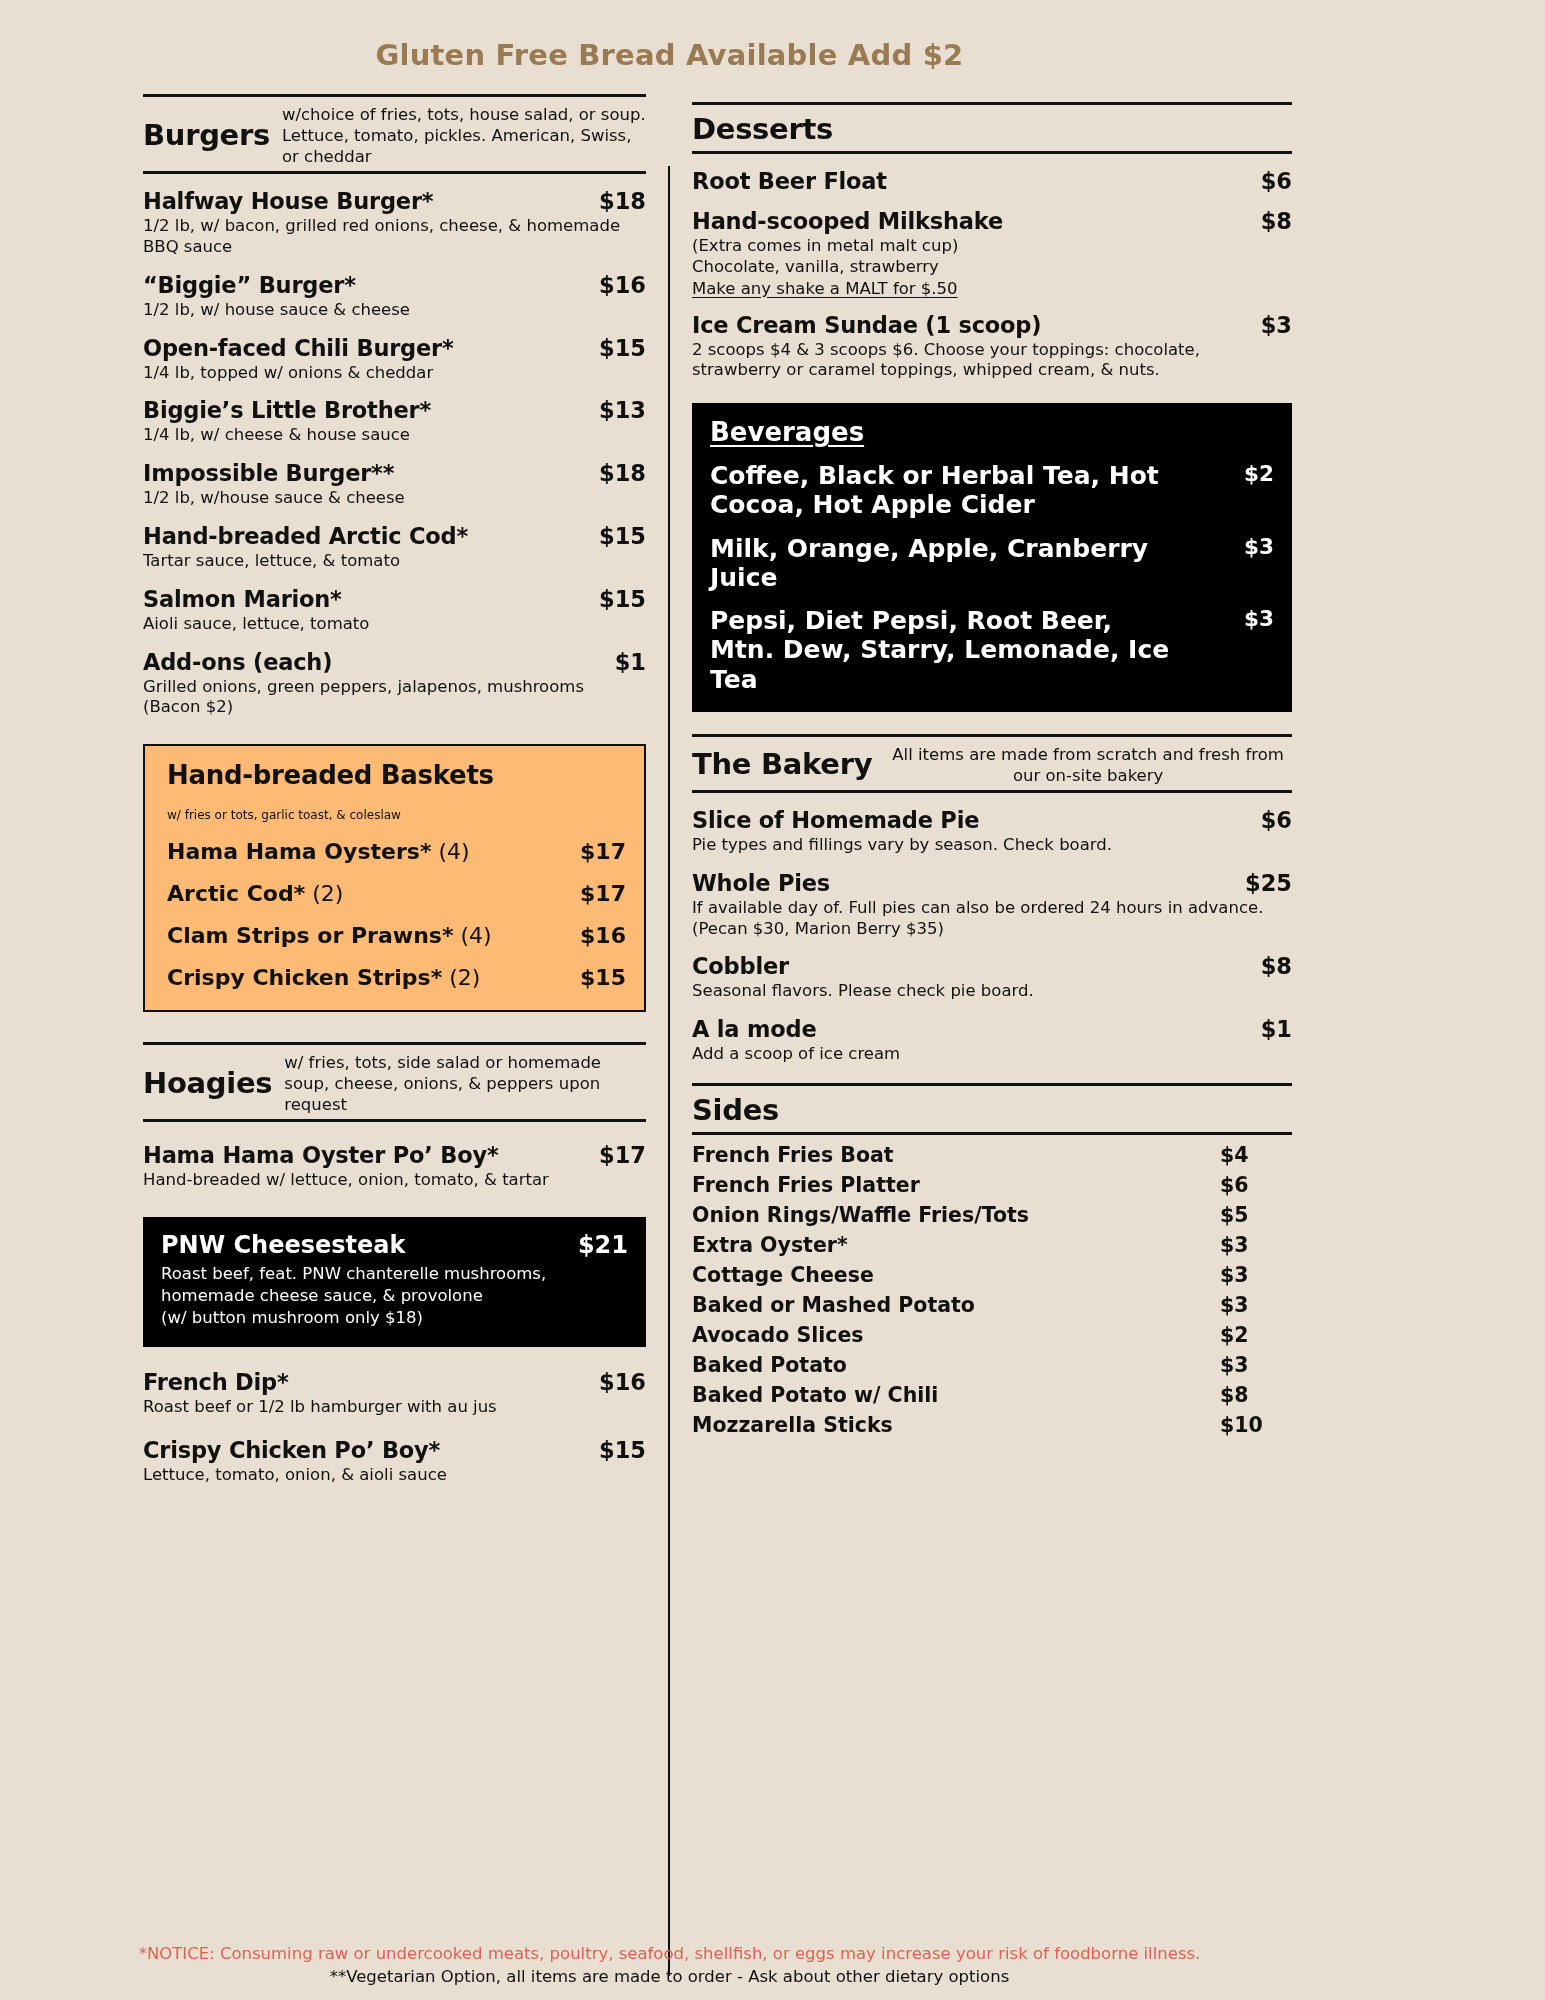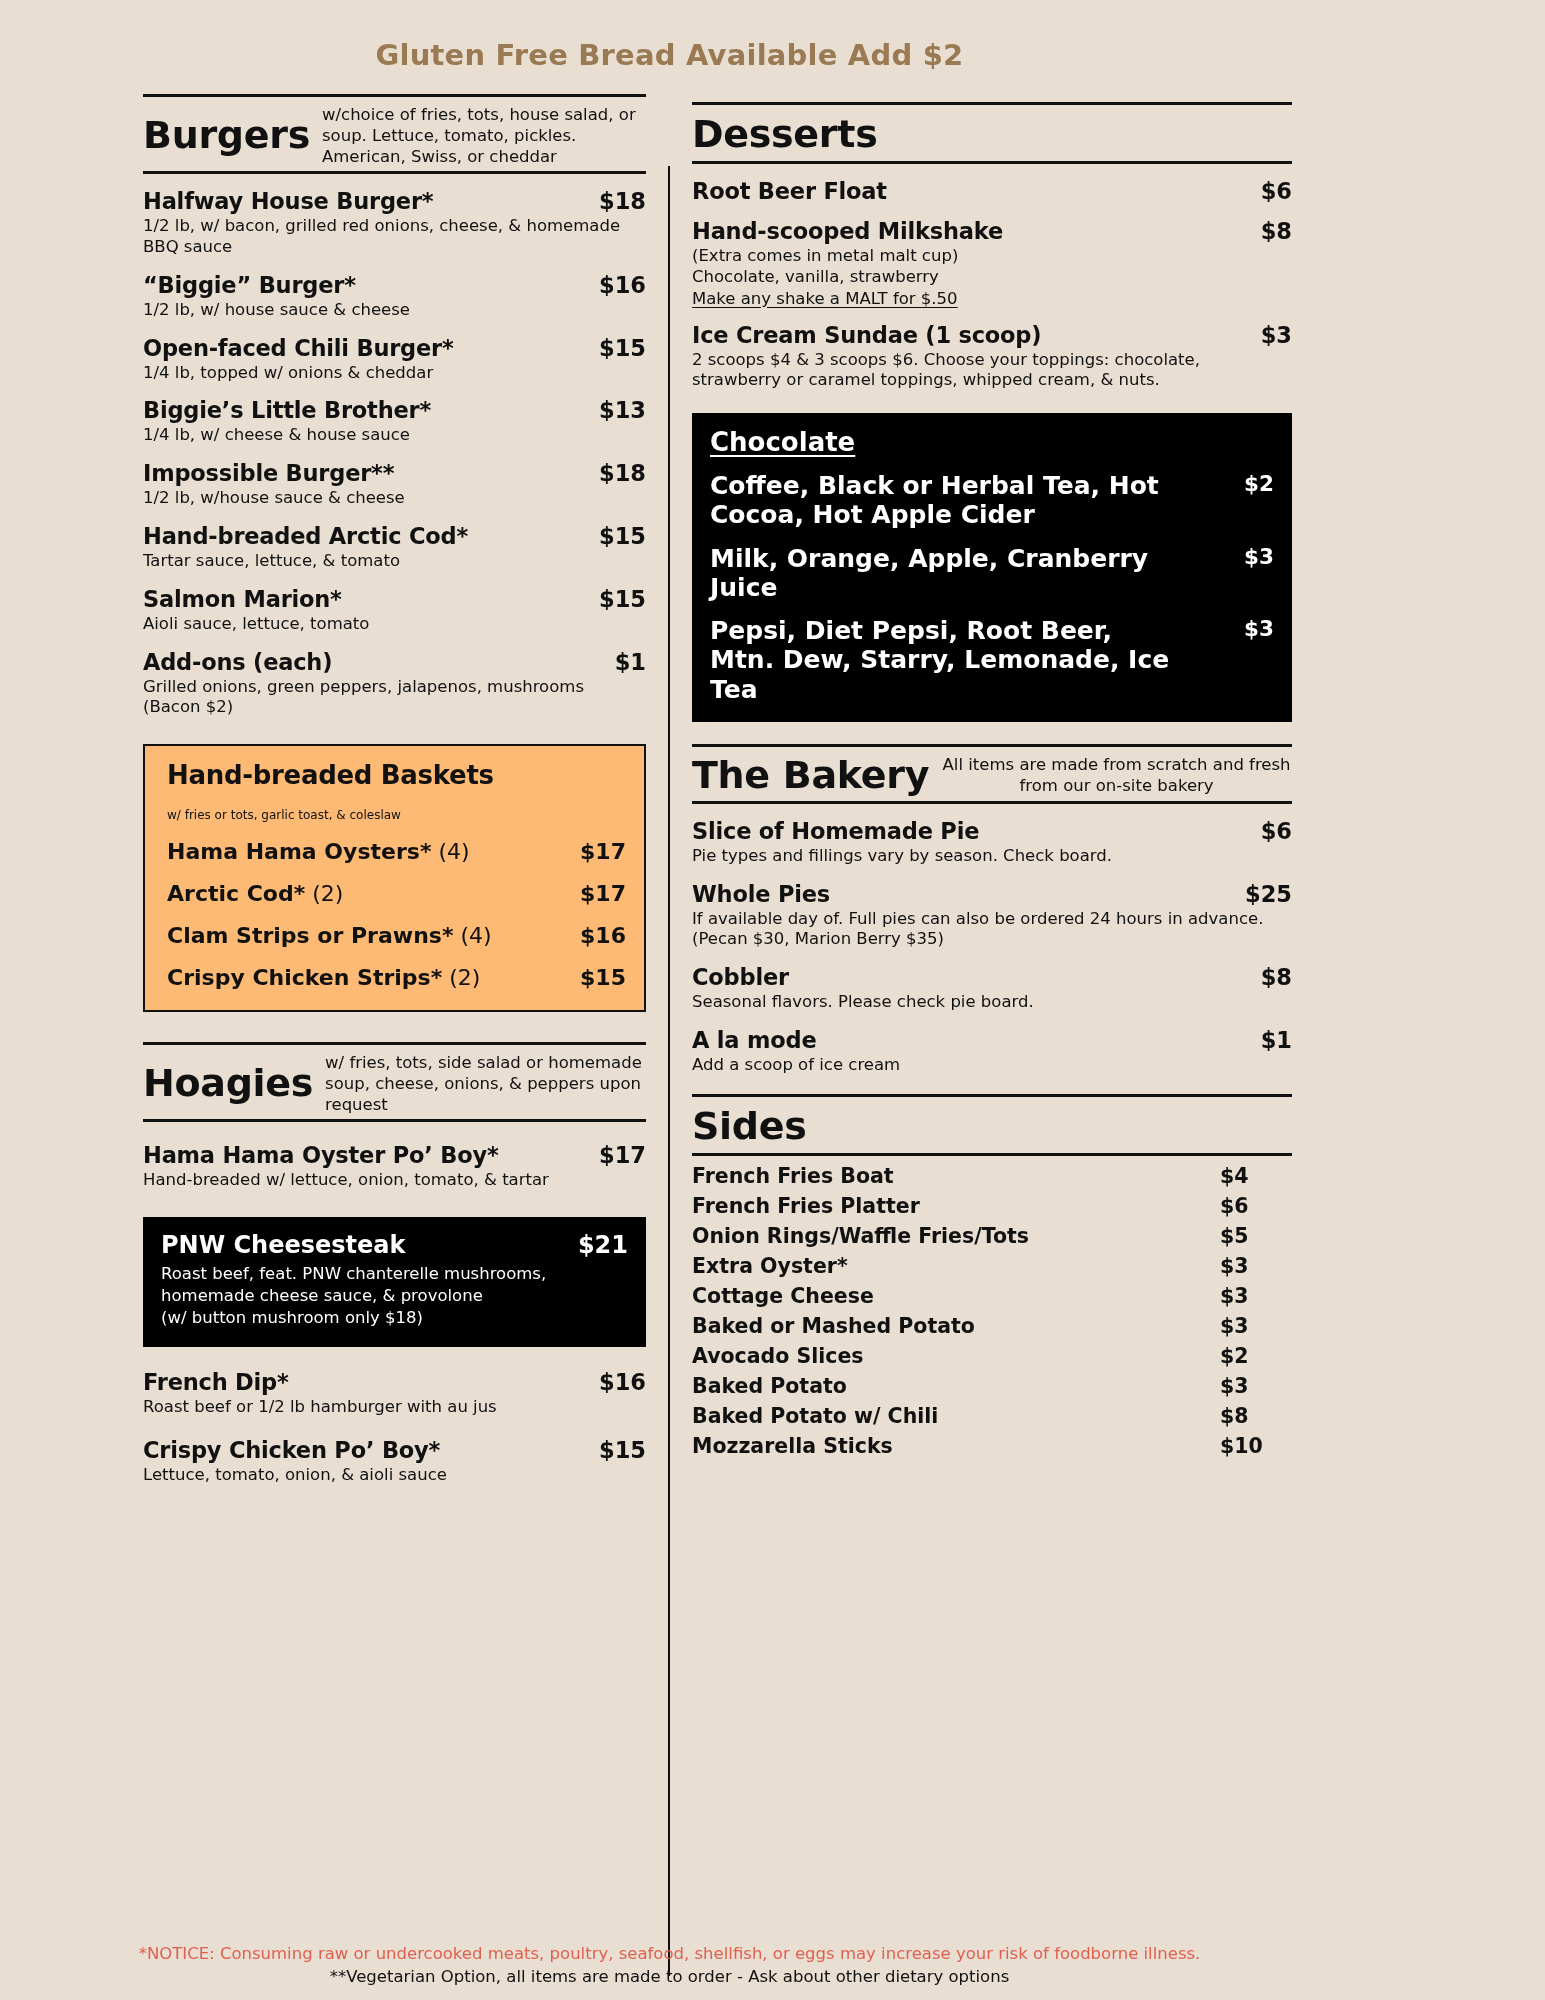--- a/index.html
+++ b/index.html
@@ -39,21 +39,21 @@
 
   
   .sec-head {
     border-top: 3px solid #111;
     border-bottom: 3px solid #111;
     padding: 6px 0 4px 0;
     display: flex;
     align-items: center;
   }
   .sec-head h2 {
-    font-size: 38px;
+    font-size: 29px;
     font-weight: bold;
     letter-spacing: -0.3px;
     white-space: nowrap;
   }
   .sec-head .note {
     font-size: 16.5px;
     line-height: 1.28;
     margin-left: 12px;
     padding-top: 1px;
   }
@@ -358,21 +358,21 @@
       <div class="item">
         <div class="item-row">
             <span class="item-name">Ice Cream Sundae (1 scoop)</span>
             <span class="dotfill"></span>
             <span class="item-price">$3</span>
           </div>
         <div class="item-desc">2 scoops $4 &amp; 3 scoops $6. Choose your toppings: chocolate, strawberry or caramel toppings, whipped cream, &amp; nuts.</div>
       </div>
 
       <div class="blackbox" style="margin-top:22px">
-        <h3>Chocolate</h3>
+        <h3>Beverages</h3>
         <div class="bev-row">
           <span class="bev-name">Coffee, Black or Herbal Tea, Hot Cocoa, Hot Apple Cider</span>
           <span class="bev-price">$2</span>
         </div>
         <div class="bev-row">
           <span class="bev-name">Milk, Orange, Apple, Cranberry Juice</span>
           <span class="bev-price">$3</span>
         </div>
         <div class="bev-row">
           <span class="bev-name">Pepsi, Diet Pepsi, Root Beer, Mtn. Dew, Starry, Lemonade, Ice Tea</span>

